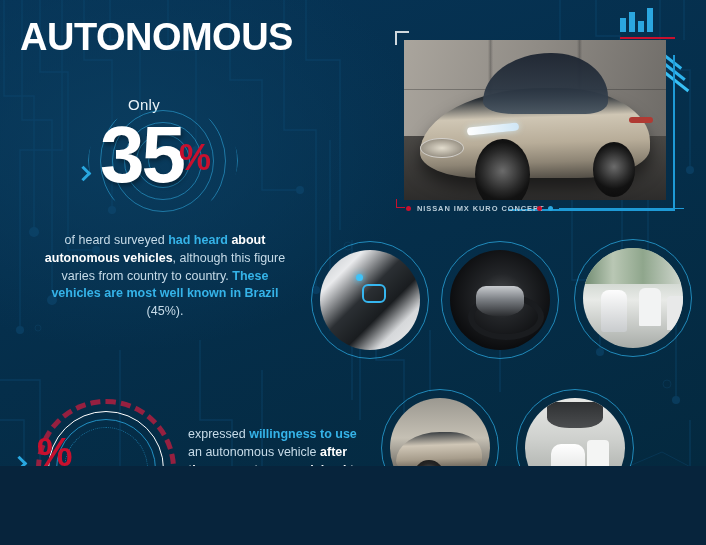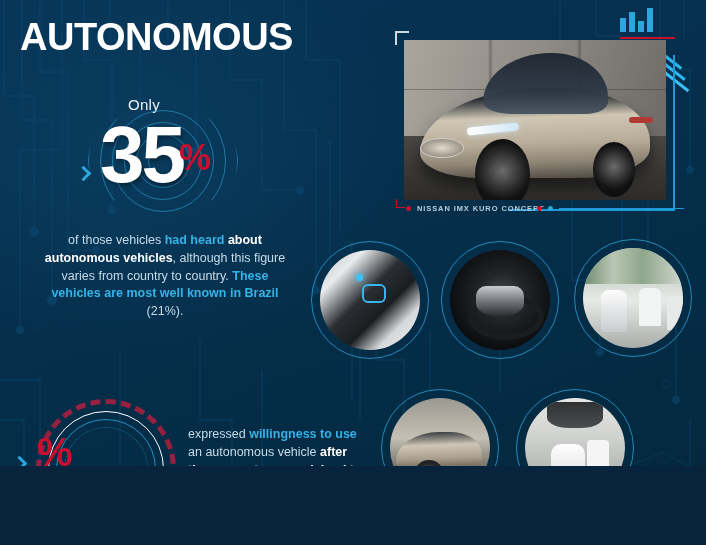--- a/index.html
+++ b/index.html
@@ -407,21 +407,21 @@
     <i style="width:176px;height:176px"></i>
     <i style="width:202px;height:202px"></i>
   </div>
   <span class="arrow-left"></span>
   <div class="stat35">
     <span class="num35">35</span>
     <span class="pct35">%</span>
   </div>
 
   <div class="body35">
-    <span class="dim">of those vehicles </span><span class="cy">had heard</span><span class="dim"> </span><span class="wb">about autonomous vehicles</span><span class="dim">, although this figure varies from country to country. </span><span class="cy">These vehicles are most well known in Brazil</span><span class="dim"> (21%).</span>
+    <span class="dim">of heard surveyed </span><span class="cy">had heard</span><span class="dim"> </span><span class="wb">about autonomous vehicles</span><span class="dim">, although this figure varies from country to country. </span><span class="cy">These vehicles are most well known in Brazil</span><span class="dim"> (45%).</span>
   </div>
 
   <div class="barchart">
     <div class="bars">
       <b style="height:14px"></b>
         <b style="height:20px"></b>
         <b style="height:11px"></b>
         <b style="height:24px"></b>
     </div>
     <div class="ul"></div>

